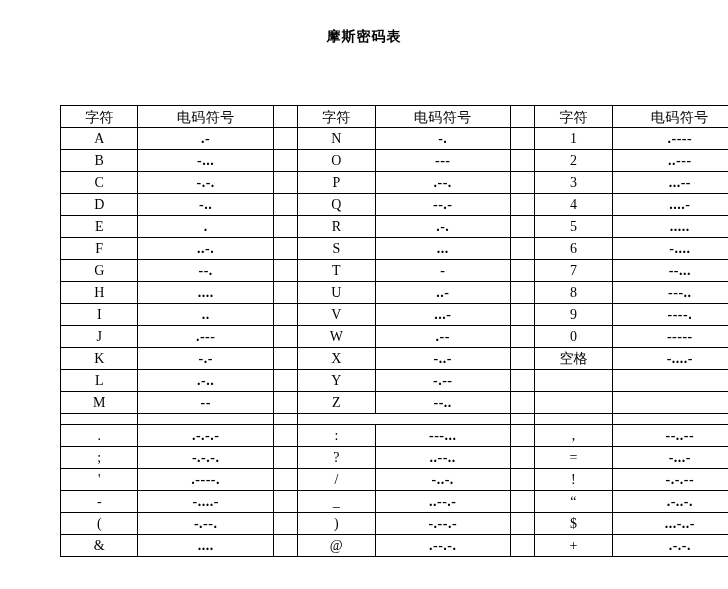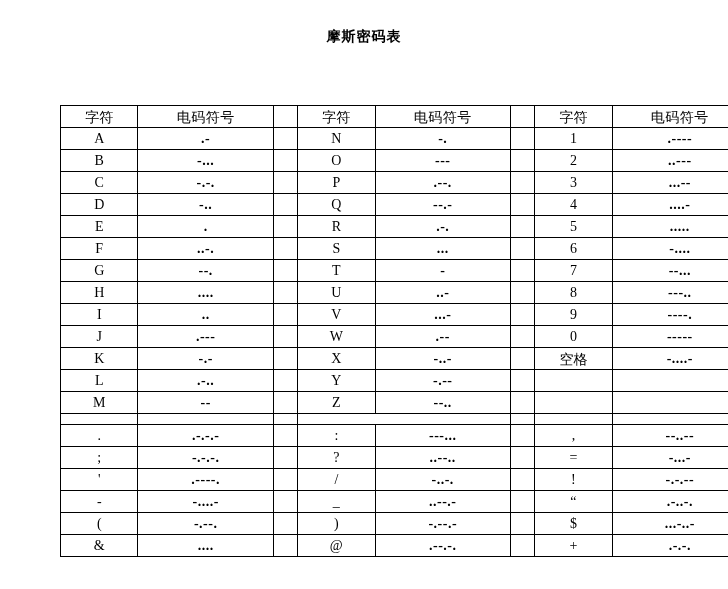--- a/index.html
+++ b/index.html
@@ -83,21 +83,21 @@
     height: 10px;
     border: none;
   }
   tr.gap td.edge-l,
   tr.gap td.edge-r,
   tr.gap td.spacer {
     border-left: 1px solid #000000;
     border-right: 1px solid #000000;
   }
   .cjk {
-    font-family: Liberation Sans, sans-serif;
+    font-family: Liberation Serif, serif;
     font-size: 14px;
   }
 </style>
 </head>
 <body>
 
 <div class="page">
 
   <h1 class="title cjk">摩斯密码表</h1>
 

